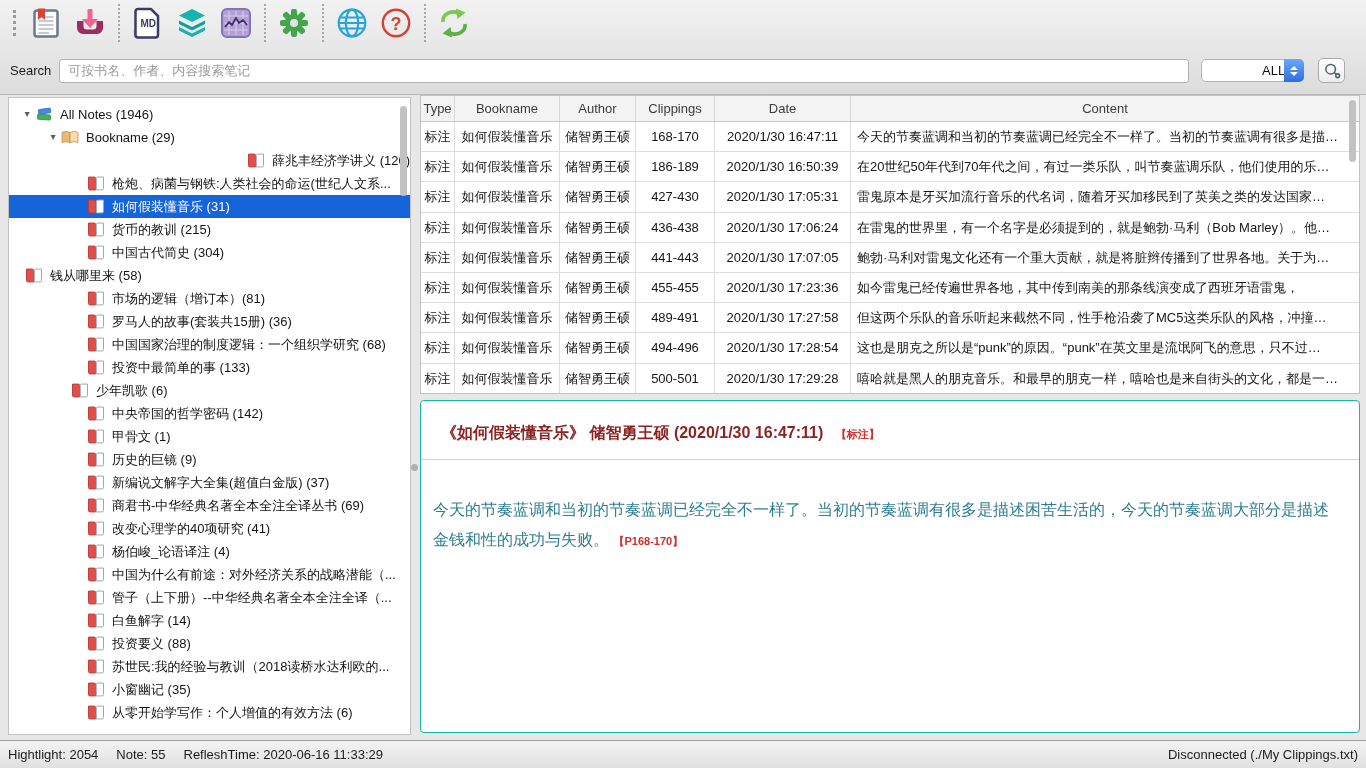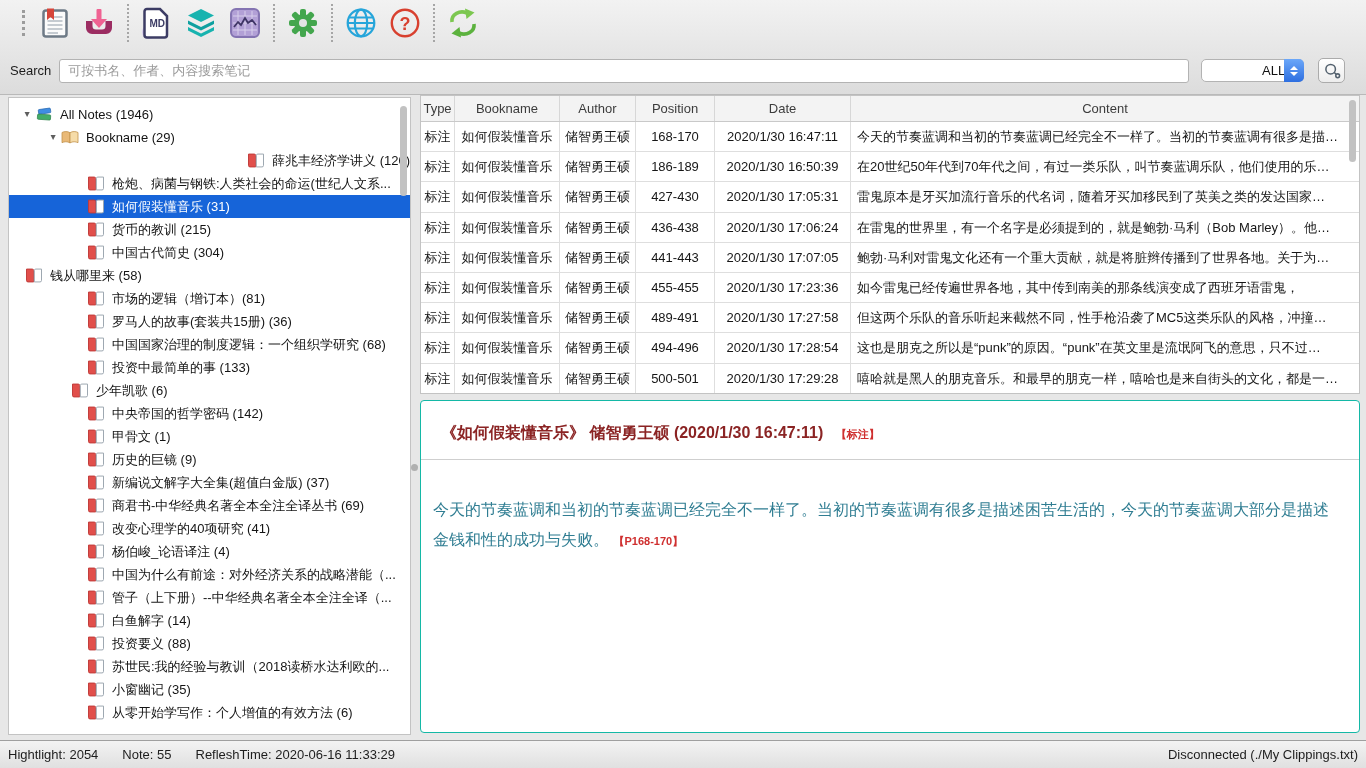--- a/index.html
+++ b/index.html
@@ -2,21 +2,21 @@
 <html><head>
 <meta charset="utf-8">
 <style>
   * { margin:0; padding:0; box-sizing:border-box; }
   html,body { width:1366px; height:768px; overflow:hidden; }
   body { font-family:"Liberation Sans","DejaVu Sans",sans-serif; background:#e7e7e7; position:relative; }
 
   
   .header { position:absolute; top:0; left:0; width:1366px; height:95px;
             background:linear-gradient(#f2f2f2,#dcdcdc); border-bottom:1px solid #b9b9b9; }
-  .toolbar-row { height:46px; display:flex; align-items:center; padding-left:20px; }
+  .toolbar-row { height:46px; display:flex; align-items:center; padding-left:11px; }
   .drag-dots { width:3px; height:26px; border-left:3px dotted #9c9c9c; margin:0 8px 0 2px; }
   .tb { background:none; border:none; width:44px; height:40px; display:flex; align-items:center; justify-content:center; cursor:default; }
   .tsep { width:0; height:38px; border-left:2px dotted #a6a6a6; margin:0 6px; }
   .toolbar-row svg { display:block; }
 
   .search-row { height:49px; display:flex; align-items:center; padding-left:10px; }
   .search-label { font-size:13px; color:#1c1c1c; margin-right:8px; }
   .search-input { width:1130px; height:24px; border:1px solid #b3b3b3; border-radius:3px; background:#fff;
                   font-size:13px; padding:0 8px; color:#222; font-family:inherit; }
   .search-input::placeholder { color:#9a9a9a; }
@@ -71,21 +71,21 @@
   .detail-title-row { margin:22px 0 0 20px; }
   .detail-title { font-size:16px; font-weight:600; color:#8b2424; }
   .detail-tag { font-size:11px; font-weight:bold; color:#cf2f2f; margin-left:8px; }
   .detail-divider { border-top:1px solid #cfcfcf; margin-top:15px; }
   .detail-body { margin:35px 18px 0 12px; font-size:16px; color:#2f7d92; line-height:30px; }
   .p-tag { font-size:11px; font-weight:bold; color:#cf2f2f; }
 
   
   .statusbar { position:absolute; left:0; bottom:0; width:1366px; height:28px;
                background:linear-gradient(#f3f3f3,#e0e0e0); border-top:1px solid #9f9f9f;
-               display:flex; align-items:center; padding:0 8px; gap:24px; font-size:13px; color:#1d1d1d; }
+               display:flex; align-items:center; padding:0 8px; gap:18px; font-size:13px; color:#1d1d1d; }
   .statusbar .right { margin-left:auto; }
 </style>
 </head>
 <body>
 
 <div class="header">
   <div class="toolbar-row">
     <div class="drag-dots"></div>
 
     <button class="tb">
@@ -538,21 +538,21 @@
   <div class="side-scroll"></div>
 </div>
 
 <div class="splitter-dot"></div>
 
 <div class="table-panel">
   <div class="thead tgrid">
     <div class="hc">Type</div>
     <div class="hc">Bookname</div>
     <div class="hc">Author</div>
-    <div class="hc">Position</div>
+    <div class="hc">Clippings</div>
     <div class="hc">Date</div>
     <div class="hc">Content</div>
   </div>
 
     <div class="trow tgrid">
       <div class="c">标注</div>
       <div class="c">如何假装懂音乐</div>
       <div class="c">储智勇王硕</div>
       <div class="c">168-170</div>
       <div class="c">2020/1/30 16:47:11</div>

